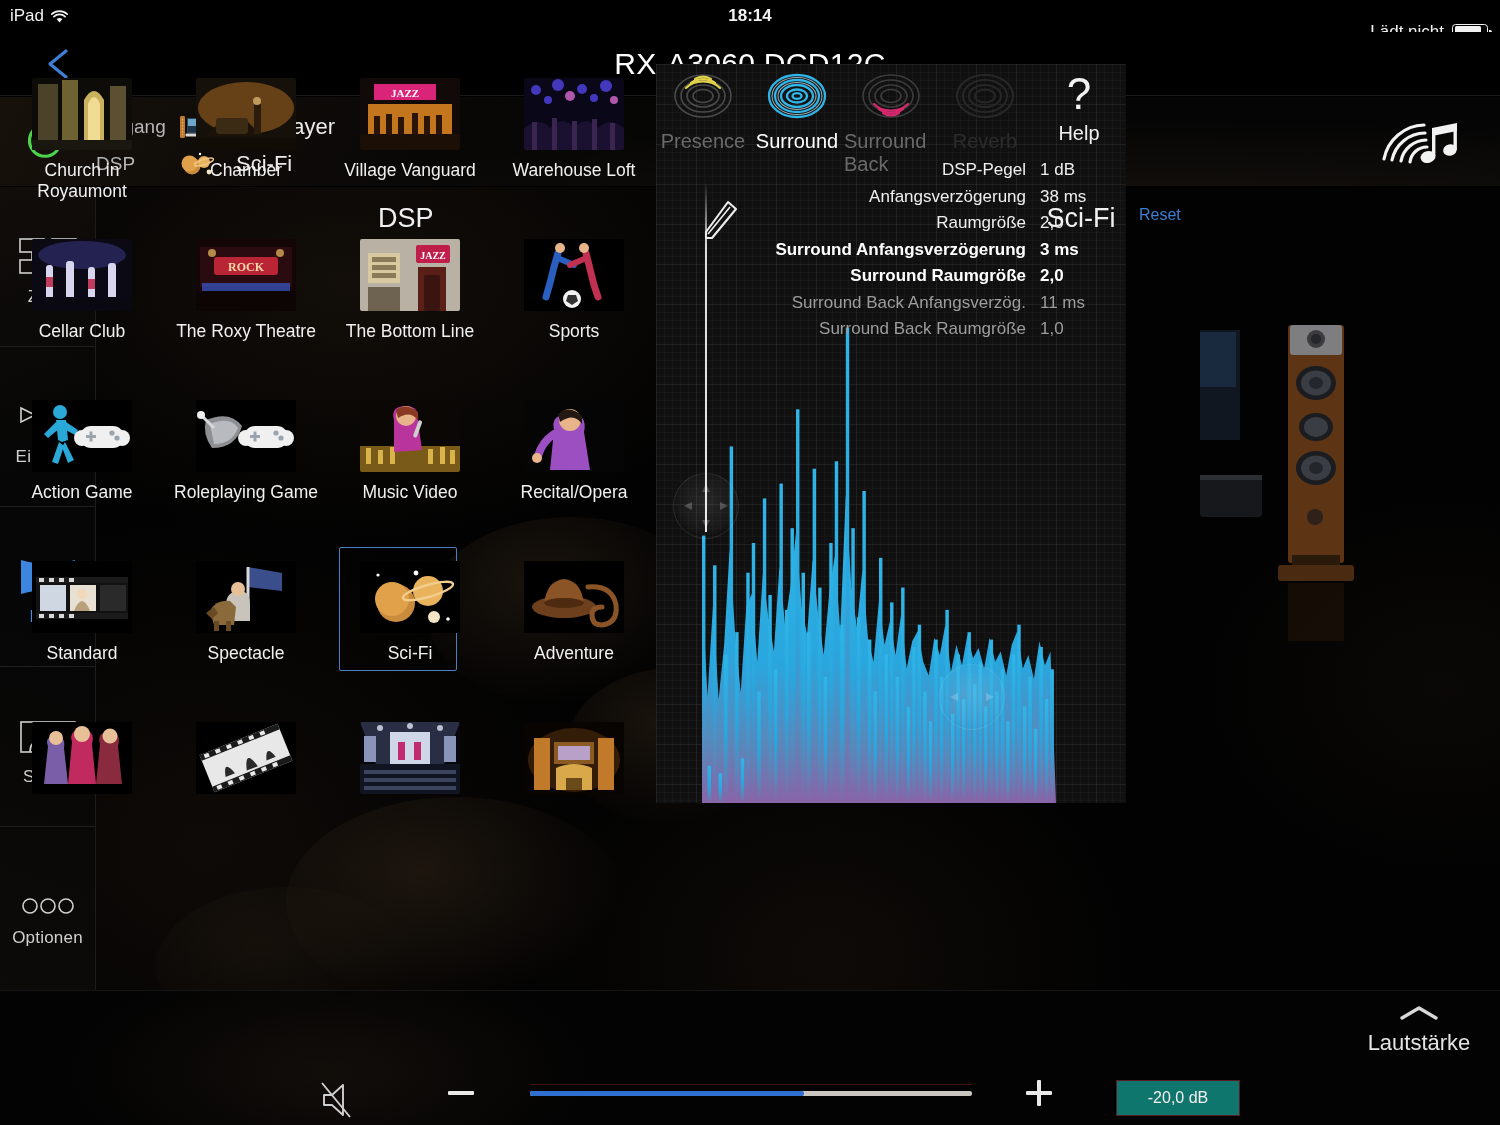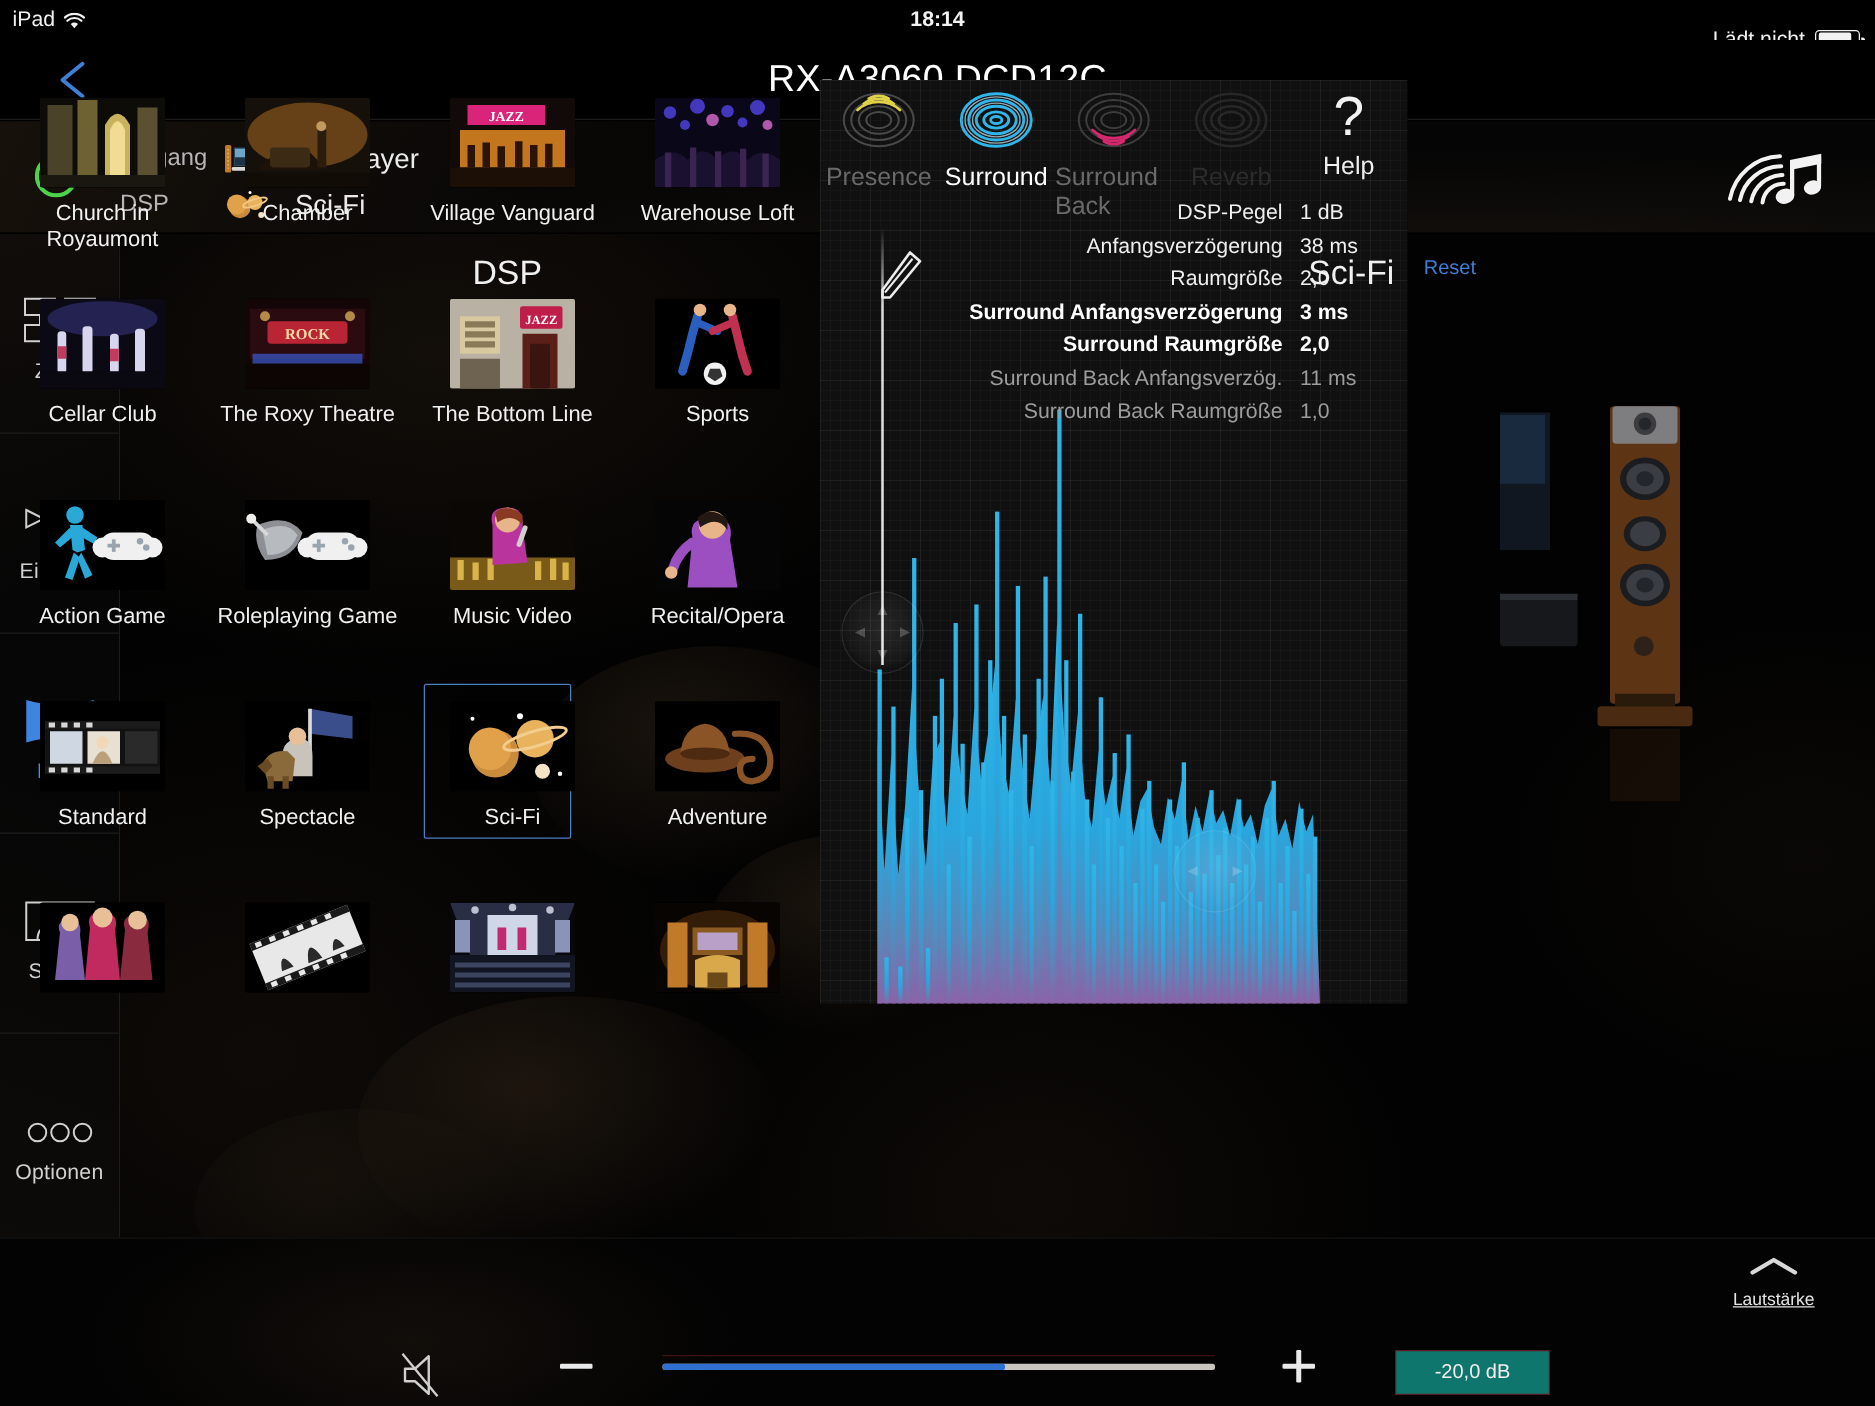--- a/index.html
+++ b/index.html
@@ -145,21 +145,21 @@
   .btab .blbl { margin-top:6px; font-size:18px;}
   .btab.inactive .blbl { color:#9a9a9a;}
   .btab.active .blbl { color:#3f7fd4;}
 
   
   .volbar { position:absolute; left:0; top:990px; width:1500px; height:135px;
     background:#030303; border-top:1px solid #161616; overflow:hidden;}
   .vol-tex { position:absolute; inset:0;
     background: radial-gradient(ellipse 420px 180px at 22% 60%, rgba(50,36,24,0.32), rgba(0,0,0,0) 62%), #030303;}
   .vol-lauter { position:absolute; right:22px; top:12px; width:118px; text-align:center; cursor:pointer;}
-  .vol-lauter .vl-lbl { font-size:14px; color:#e4e4e4; margin-top:3px;text-decoration:underline;}
+  .vol-lauter .vl-lbl { font-size:22px; color:#e4e4e4; margin-top:3px;}
   .mute-btn { position:absolute; left:316px; top:1077px; width:56px; height:46px; cursor:pointer; z-index:3;}
   .minus-btn { position:absolute; left:448px; top:1091px; width:26px; height:4px;
     background:#e9e9e9; border-radius:1px; cursor:pointer; z-index:3;}
   .plus-btn { position:absolute; left:1026px; top:1080px; width:26px; height:26px; cursor:pointer; z-index:3;}
   .plus-btn:before, .plus-btn:after { content:""; position:absolute; background:#e9e9e9; border-radius:1px;}
   .plus-btn:before { left:0; top:11px; width:26px; height:4px;}
   .plus-btn:after { left:11px; top:0; width:4px; height:26px;}
   .slider { position:absolute; left:530px; top:1090px; width:442px; height:7px; z-index:3; cursor:pointer;}
   .slider-track { position:absolute; left:0; top:1px; width:442px; height:5px;
     background:#c9c6bf; border-radius:2px;}

